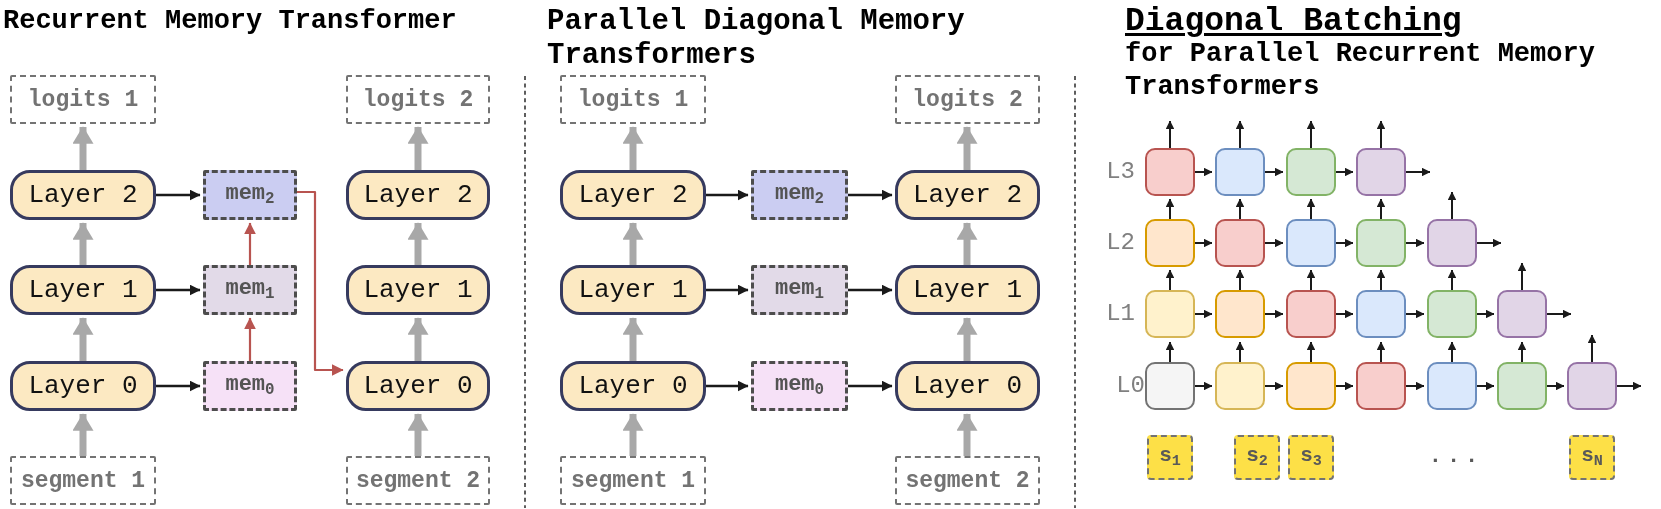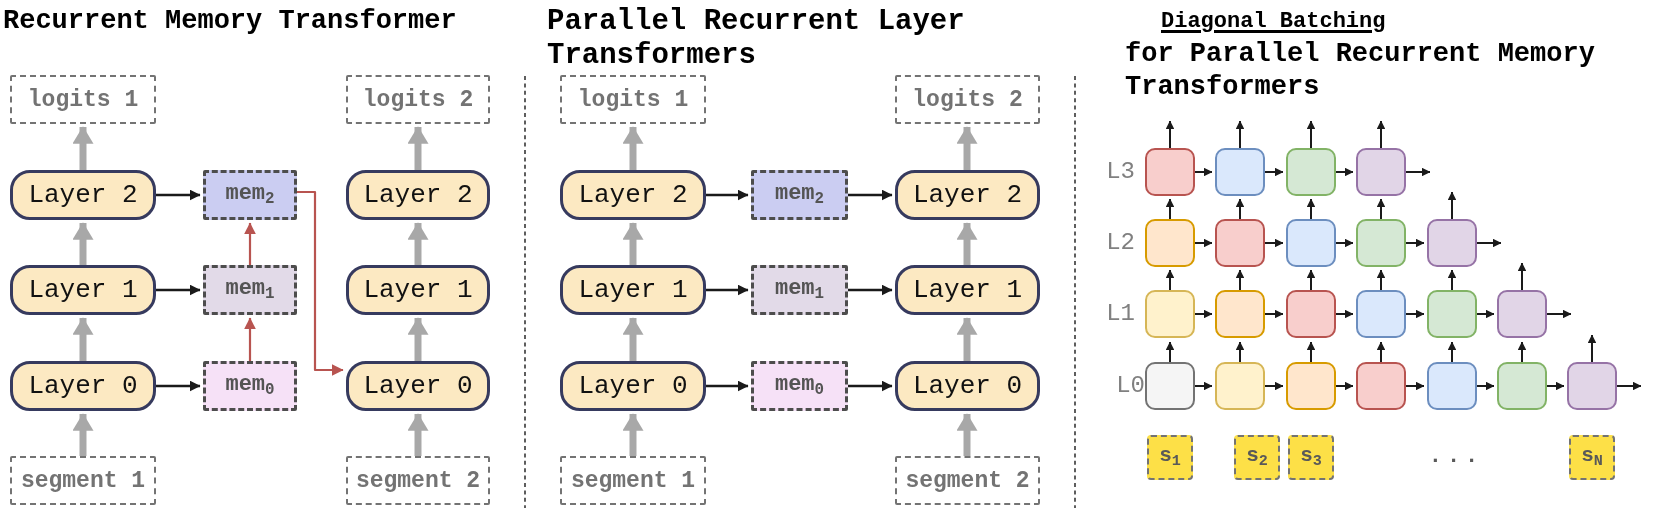--- a/index.html
+++ b/index.html
@@ -168,21 +168,21 @@
     <div class="box layer" style="left:346px;top:265px;width:144px;height:50px;">
       <span>Layer 1</span>
     </div>
     <div class="box layer" style="left:346px;top:361px;width:144px;height:50px;">
       <span>Layer 0</span>
     </div>
     <div class="box ghost" style="left:346px;top:456px;width:144px;height:49px;">
       <span>segment 2</span>
     </div>
 
-    <div class="title" style="left:547px;top:5px;font-size:29px;">Parallel Recurrent Layer</div>
+    <div class="title" style="left:547px;top:5px;font-size:29px;">Parallel Diagonal Memory</div>
     <div class="title" style="left:547px;top:39px;font-size:29px;">Transformers</div>
 
     <div class="box ghost" style="left:560px;top:75px;width:146px;height:49px;">
       <span>logits 1</span>
     </div>
     <div class="box layer" style="left:560px;top:170px;width:146px;height:50px;">
       <span>Layer 2</span>
     </div>
     <div class="box layer" style="left:560px;top:265px;width:146px;height:50px;">
       <span>Layer 1</span>
@@ -213,21 +213,21 @@
     <div class="box layer" style="left:895px;top:265px;width:145px;height:50px;">
       <span>Layer 1</span>
     </div>
     <div class="box layer" style="left:895px;top:361px;width:145px;height:50px;">
       <span>Layer 0</span>
     </div>
     <div class="box ghost" style="left:895px;top:456px;width:145px;height:49px;">
       <span>segment 2</span>
     </div>
 
-    <div class="title underlined" style="left:1125px;top:5px;font-size:22px;margin-left:36px;">Diagonal Batching</div>
+    <div class="title underlined" style="left:1125px;top:5px;font-size:33px;">Diagonal Batching</div>
     <div class="title" style="left:1125px;top:38px;font-size:27px;">for Parallel Recurrent Memory</div>
     <div class="title" style="left:1125px;top:71px;font-size:27px;">Transformers</div>
 
     <div id="grid-cells">
         <div class="glabel" style="top: 157px;">L3</div>
         <div class="gcell" style="left: 1145px; top: 148px; background: rgb(248, 206, 204); border-color: rgb(184, 84, 80);"></div>
         <div class="gcell" style="left: 1215px; top: 148px; background: rgb(218, 232, 252); border-color: rgb(108, 142, 191);"></div>
         <div class="gcell" style="left: 1286px; top: 148px; background: rgb(213, 232, 212); border-color: rgb(130, 179, 102);"></div>
         <div class="gcell" style="left: 1356px; top: 148px; background: rgb(225, 213, 231); border-color: rgb(150, 115, 166);"></div>
         <div class="glabel" style="top: 228px;">L2</div>

